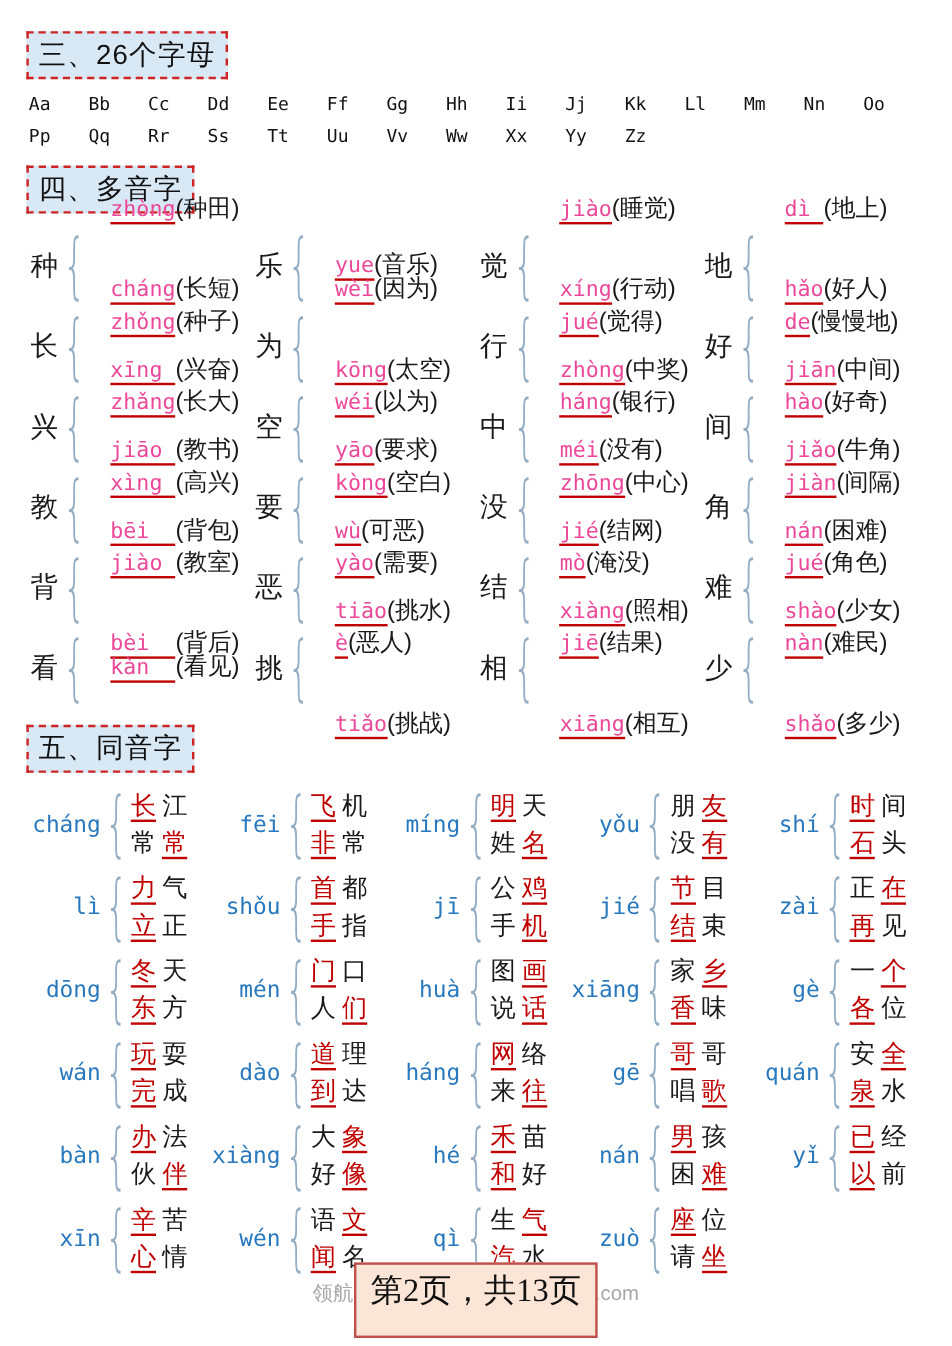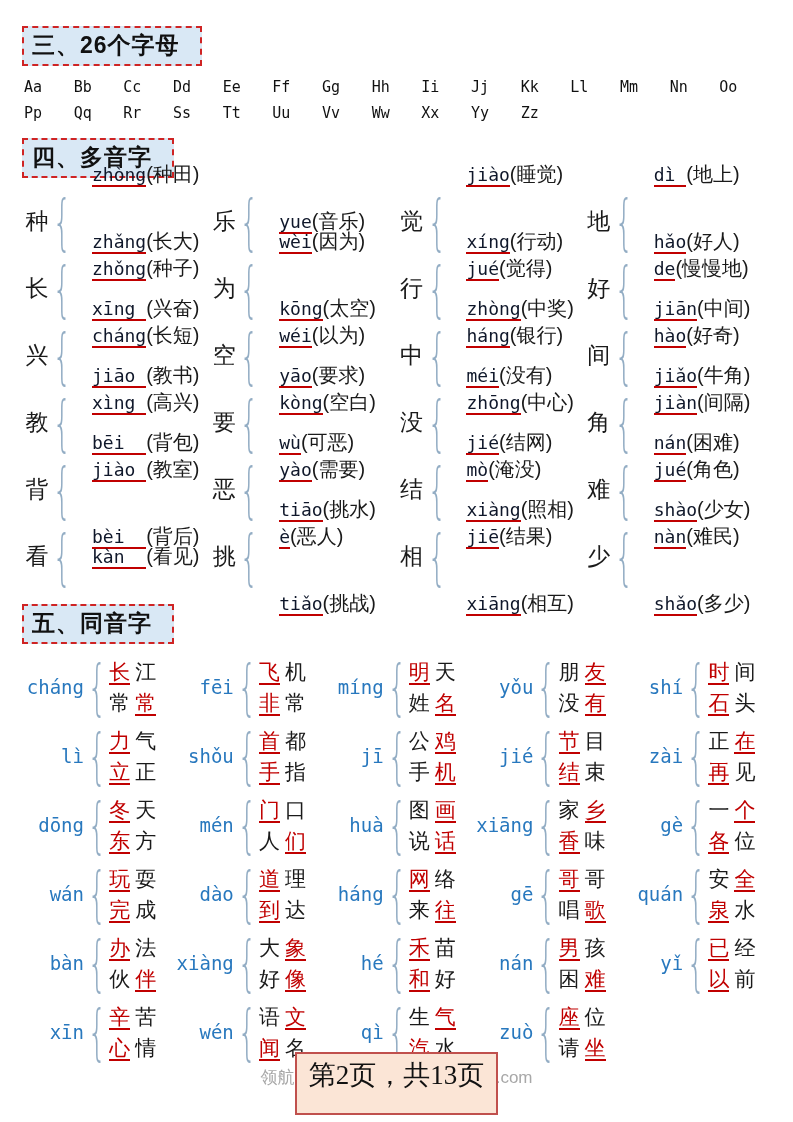--- a/index.html
+++ b/index.html
@@ -10,23 +10,23 @@
     position:relative;
     overflow:hidden;
   }
   .page{padding:26px 22px 0 22px;position:relative;height:1096px;box-sizing:border-box;}
 
   
   .section-title{
     display:inline-block;
     background:#d9e8f5;
     border:2px dashed #cf2424;
-    padding:2px 20px 3px 8px;
+    padding:2px 8px 3px 8px;
     font-size:23px;
-    font-weight:bold;
+    font-weight:normal;
     color:#111;
     letter-spacing:1px;
   }
 
   
   .alpha-grid{
     display:grid;
     grid-template-columns:repeat(15,1fr);
     font-family:"DejaVu Sans Mono",monospace;
     font-size:15px;
@@ -51,21 +51,21 @@
     font-weight:200;
     line-height:1;
     transform:scaleX(.5);
     margin:0 -7px 0 -9px;
     flex:none;
   }
   .dy-lines{display:flex;flex-direction:column;justify-content:center;}
   .dy-line{line-height:31px;white-space:pre;}
   .py{
     font-family:"DejaVu Sans Mono",monospace;
-    color:#0f172a;
+    color:#ec4899;
     font-size:18px;
     border-bottom:2px solid #c00000;
     white-space:pre;
   }
   .dy-word{color:#1a1a1a;font-size:20px;}
 
   
   .ty-grid{
     display:grid;
     grid-template-columns:repeat(5,1fr);
@@ -194,25 +194,25 @@
     <span class="py">de</span><span class="dy-word">(慢慢地)</span>
   </div>
 </div>
   </div>
 
   <div class="dy-cell">
     <span class="dy-char">长</span>
     <span class="brace">{</span>
     <div class="dy-lines">
   <div class="dy-line">
+    <span class="py">cháng</span><span class="dy-word">(长短)</span>
+  </div>
+
+  <div class="dy-line">
     <span class="py">zhǎng</span><span class="dy-word">(长大)</span>
-  </div>
-
-  <div class="dy-line">
-    <span class="py">cháng</span><span class="dy-word">(长短)</span>
   </div>
 </div>
   </div>
 
   <div class="dy-cell">
     <span class="dy-char">为</span>
     <span class="brace">{</span>
     <div class="dy-lines">
   <div class="dy-line">
     <span class="py">wèi</span><span class="dy-word">(因为)</span>

